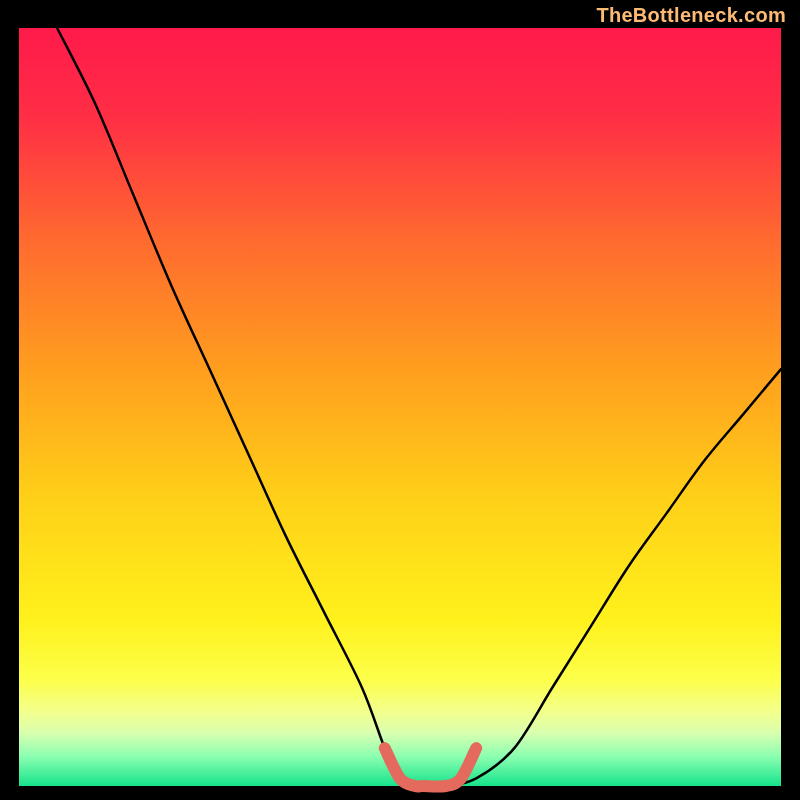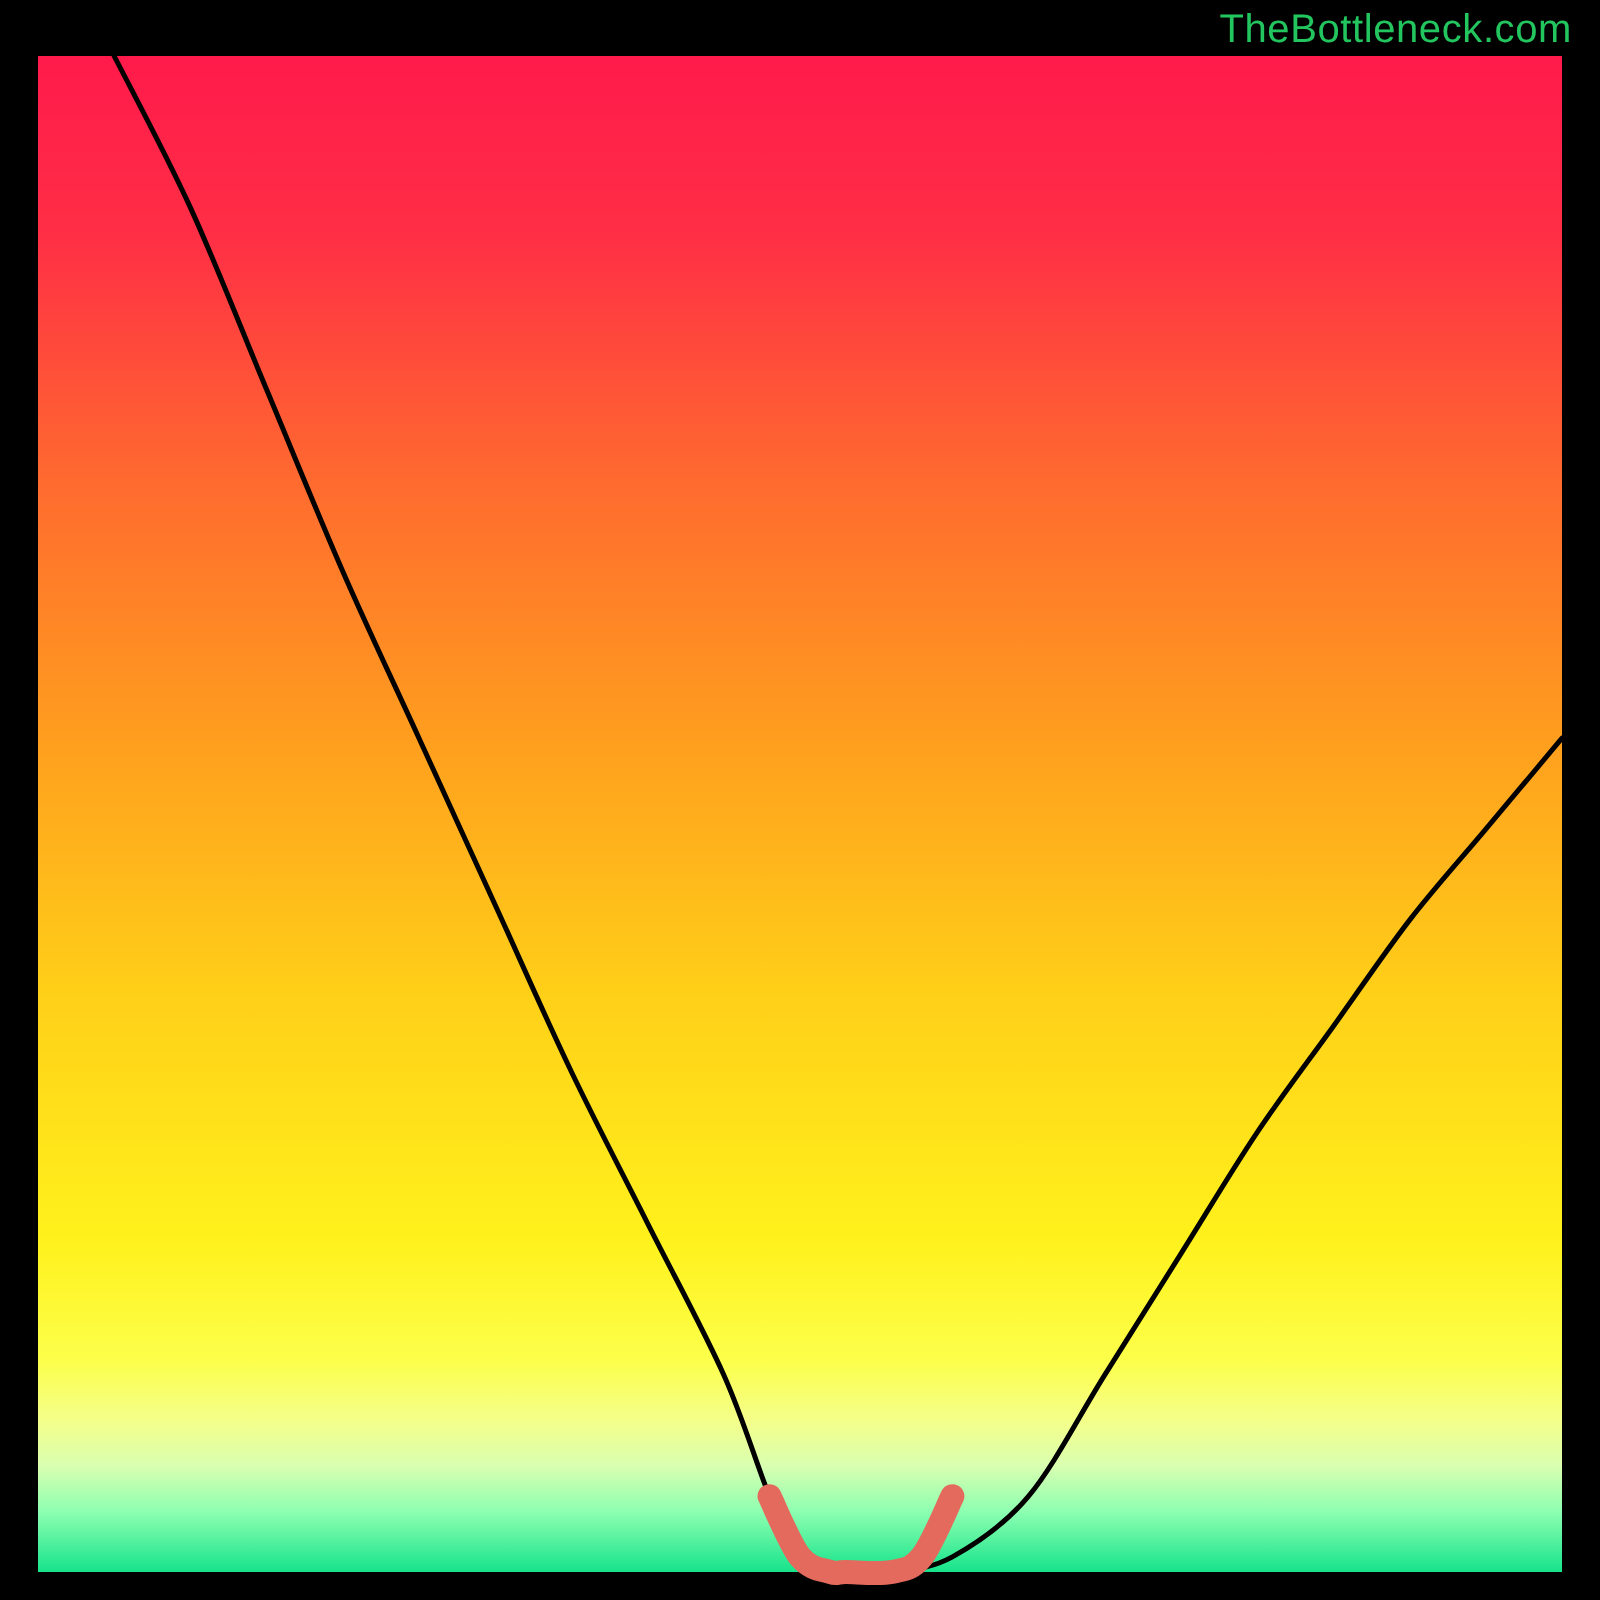--- a/index.html
+++ b/index.html
@@ -14,23 +14,23 @@
   .stage {
     position: relative;
     width: 800px;
     height: 800px;
     background: #000;
   }
   .watermark {
     position: absolute;
     top: 4px;
     right: 14px;
-    color: #22c55e;
+    color: #fdba74;
     font-size: 20px;
-    font-weight: 400;
+    font-weight: 700;
     letter-spacing: 0.3px;
     z-index: 5;
     user-select: none;
     text-align: center;
   }
   svg {
     display: block;
   }
 </style>
 </head>

